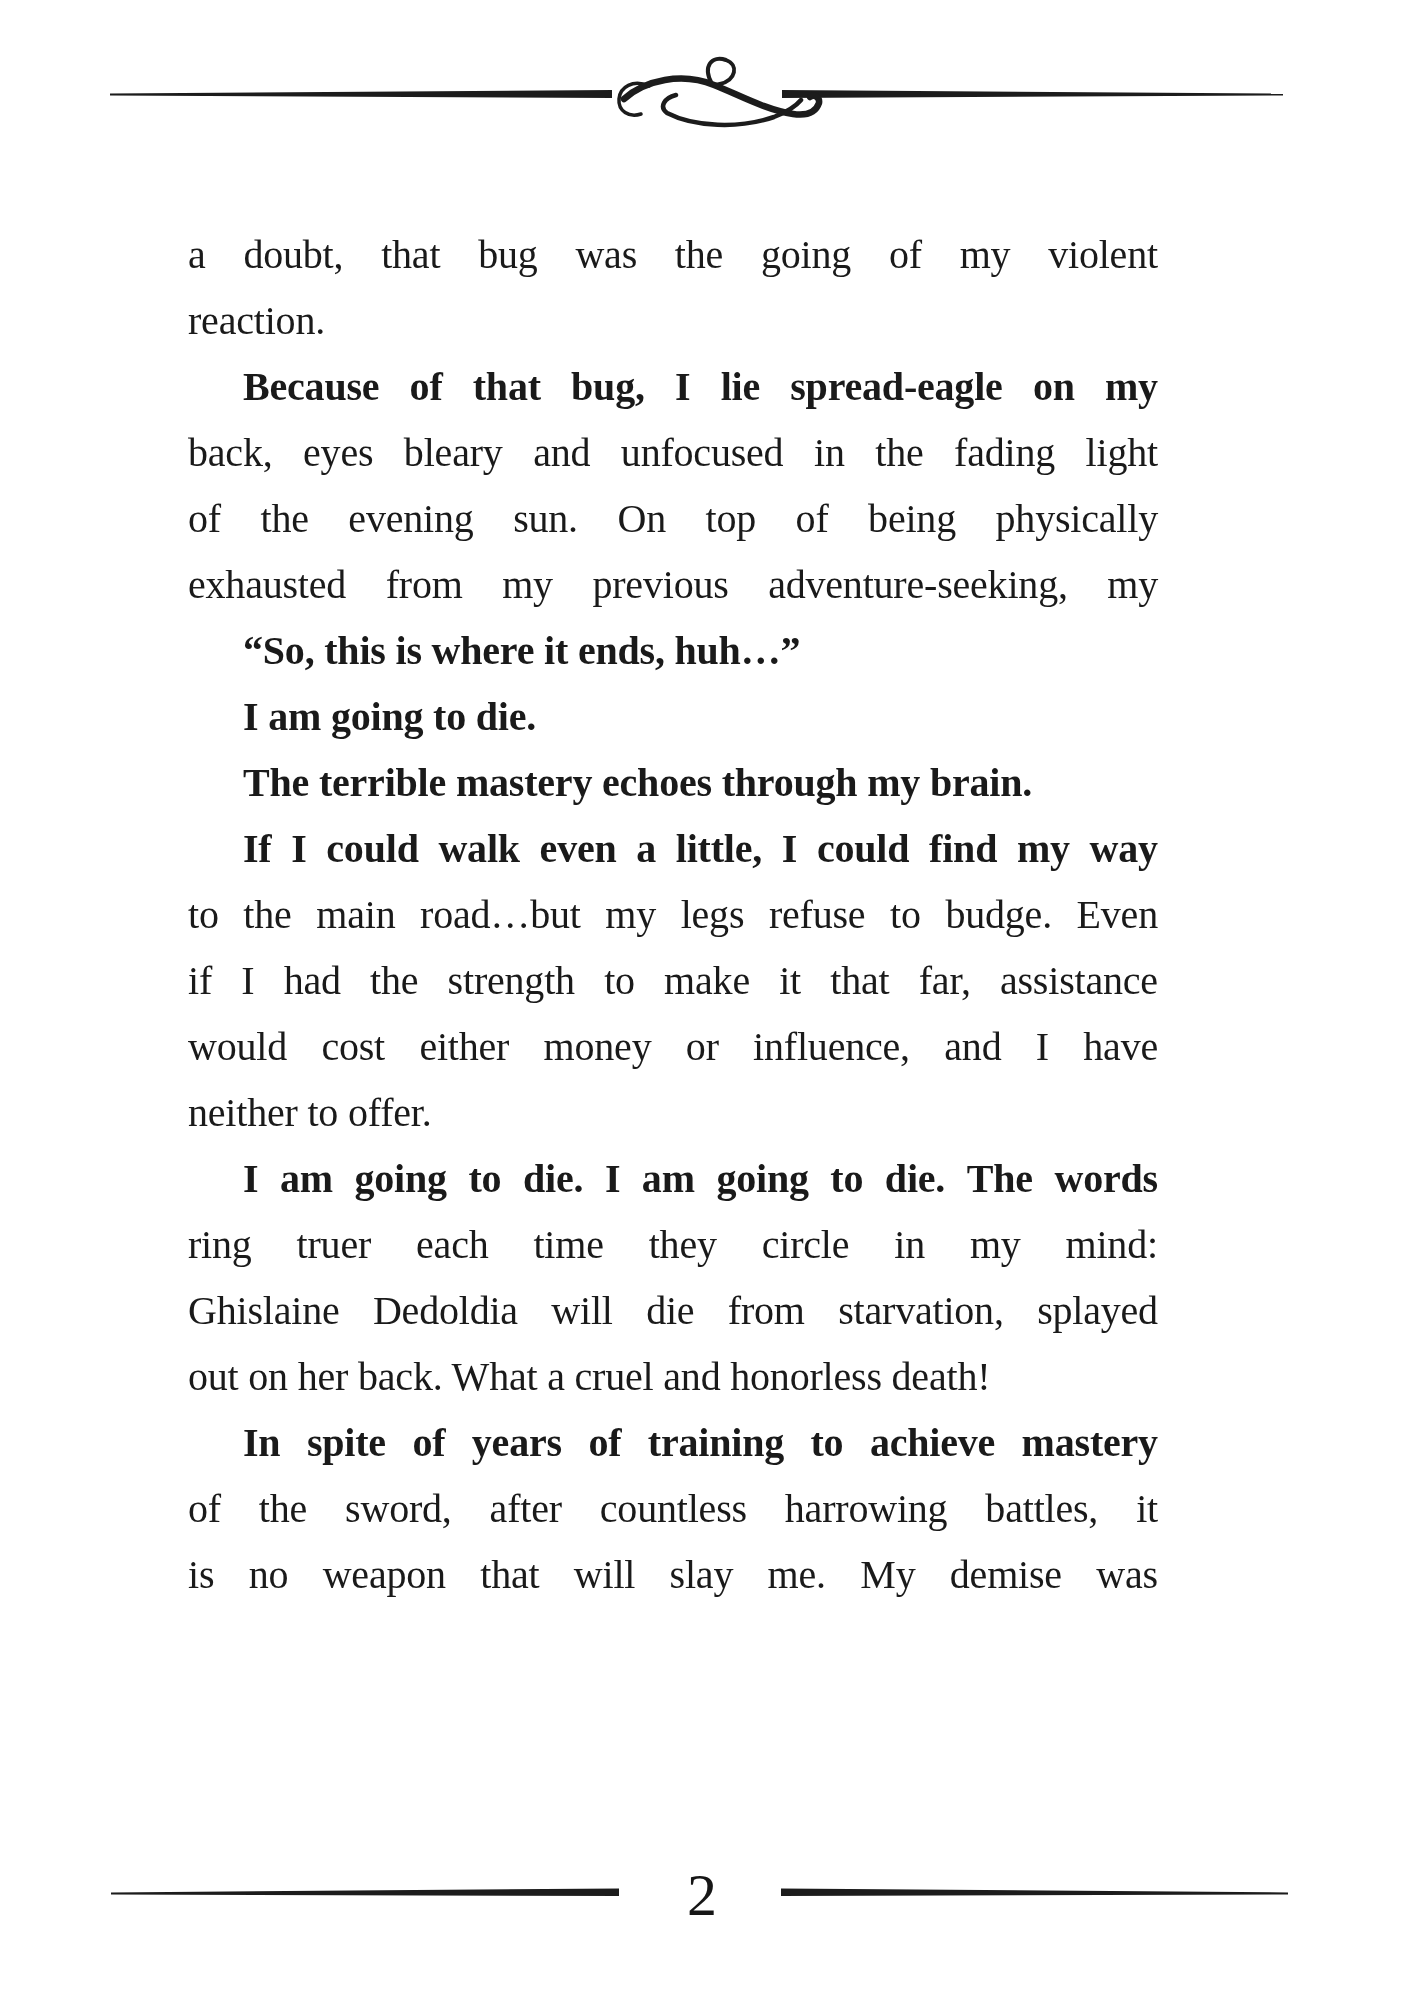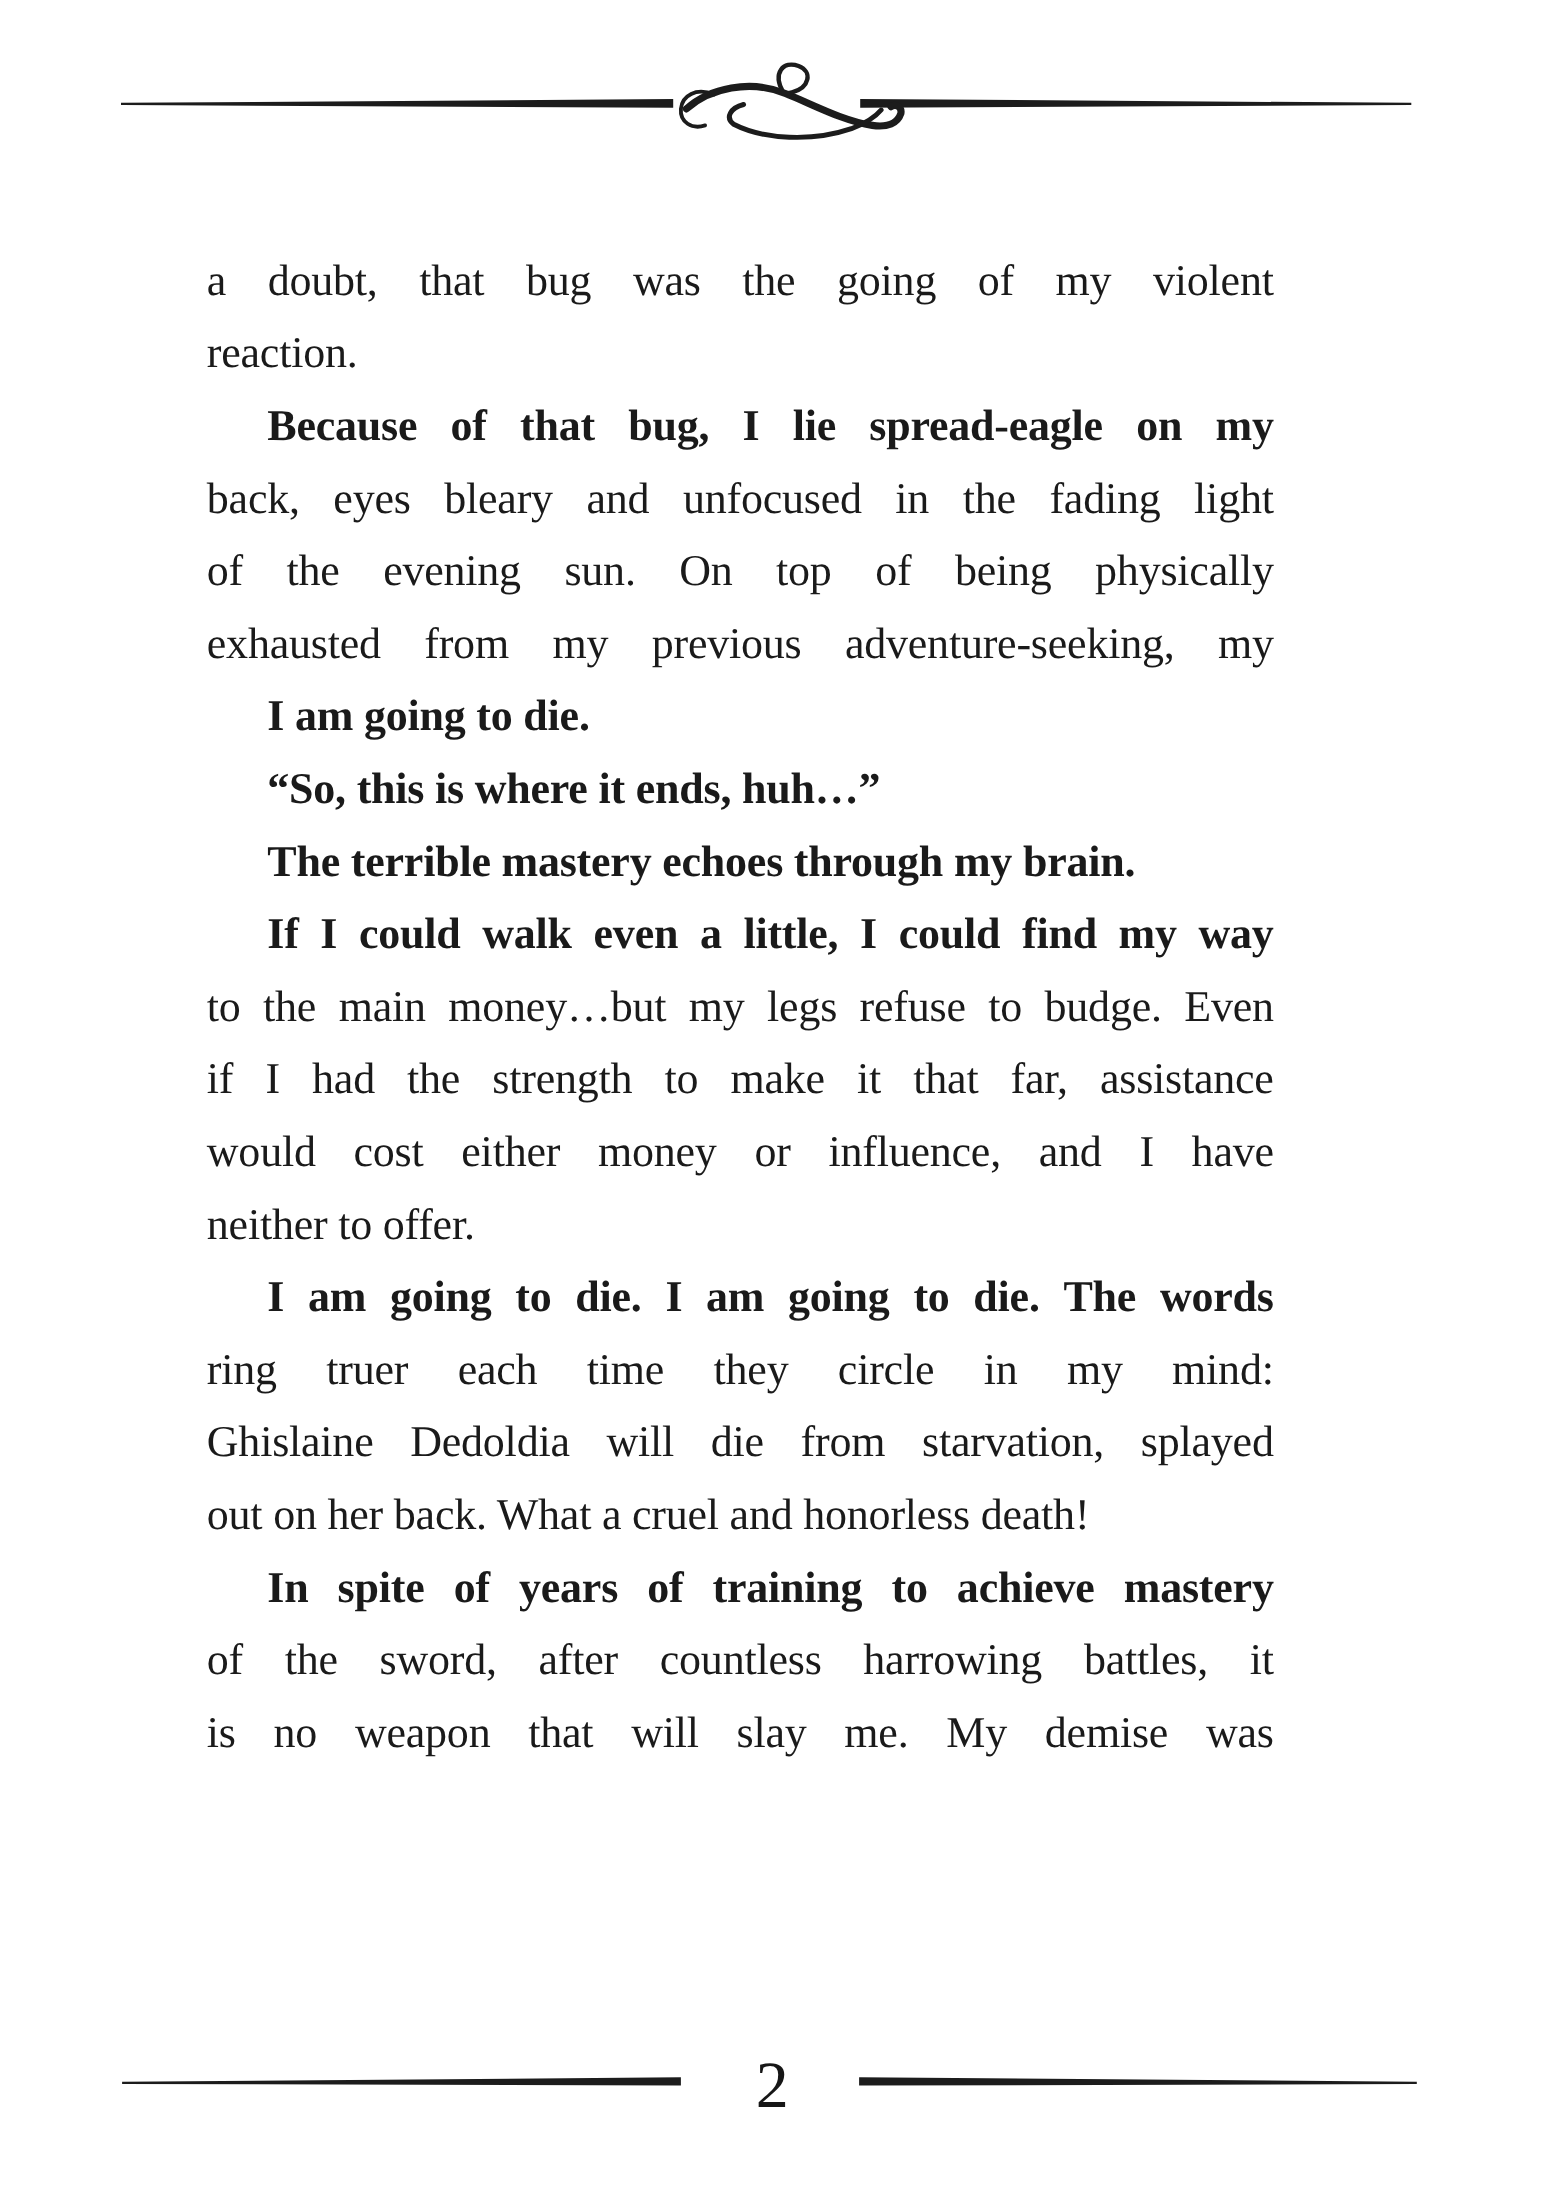--- a/index.html
+++ b/index.html
@@ -120,42 +120,42 @@
         <span>physically</span>
       </div>
       <div class="line j">
         <span>exhausted</span>
         <span>from</span>
         <span>my</span>
         <span>previous</span>
         <span>adventure-seeking,</span>
         <span>my</span>
       </div>
+      <div class="line ind">“So, this is where it ends, huh…”</div>
       <div class="line ind">I am going to die.</div>
-      <div class="line ind">“So, this is where it ends, huh…”</div>
       <div class="line ind">The terrible mastery echoes through my brain.</div>
       <div class="line j ind">
         <span>If</span>
         <span>I</span>
         <span>could</span>
         <span>walk</span>
         <span>even</span>
         <span>a</span>
         <span>little,</span>
         <span>I</span>
         <span>could</span>
         <span>find</span>
         <span>my</span>
         <span>way</span>
       </div>
       <div class="line j">
         <span>to</span>
         <span>the</span>
         <span>main</span>
-        <span>money…but</span>
+        <span>road…but</span>
         <span>my</span>
         <span>legs</span>
         <span>refuse</span>
         <span>to</span>
         <span>budge.</span>
         <span>Even</span>
       </div>
       <div class="line j">
         <span>if</span>
         <span>I</span>

